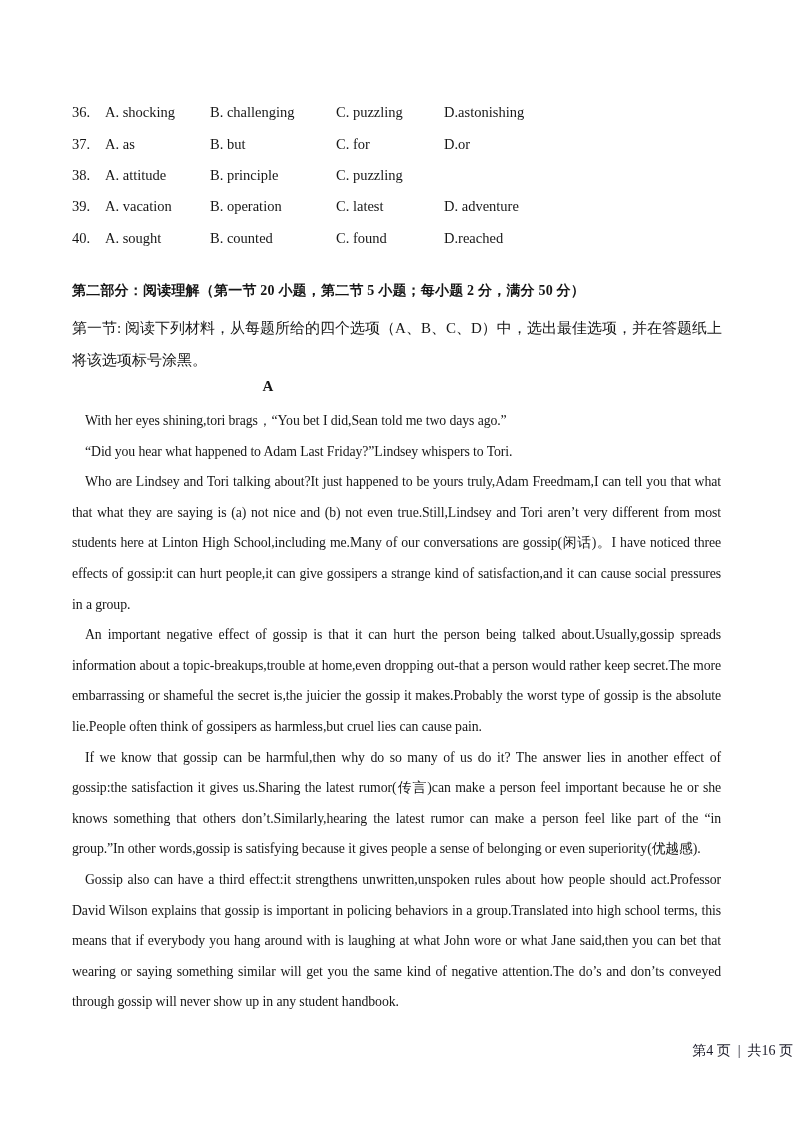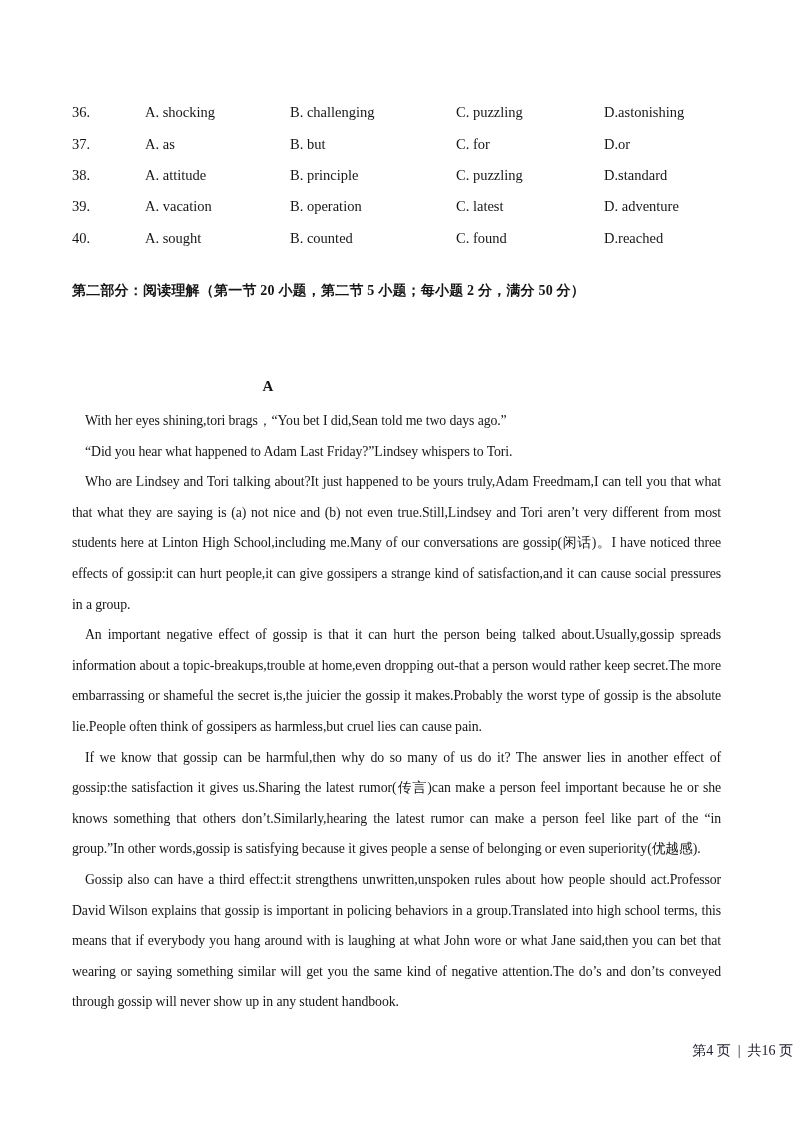--- a/index.html
+++ b/index.html
@@ -20,21 +20,20 @@
     left: 72px;
     right: 40px;
   }
   .q-row {
     display: grid;
     grid-template-columns: 33px 105px 126px 108px auto;
     height: 31.4px;
     align-items: center;
     font-size: 14.5px;
     white-space: nowrap;
-    gap: 40px;
   }
 
   
   .sec-head {
     position: absolute;
     top: 282px;
     left: 72px;
     width: 660px;
     font-size: 14px;
     font-weight: bold;
@@ -105,40 +104,40 @@
       <span>A. as</span>
       <span>B. but</span>
       <span>C. for</span>
       <span>D.or</span>
     </div>
     <div class="q-row">
       <span>38.</span>
       <span>A. attitude</span>
       <span>B. principle</span>
       <span>C. puzzling</span>
-      <span>D.standard</span>
     </div>
     <div class="q-row">
       <span>39.</span>
       <span>A. vacation</span>
       <span>B. operation</span>
       <span>C. latest</span>
       <span>D. adventure</span>
     </div>
     <div class="q-row">
       <span>40.</span>
       <span>A. sought</span>
       <span>B. counted</span>
       <span>C. found</span>
       <span>D.reached</span>
     </div>
   </div>
 
   <div class="sec-head">第二部分：阅读理解（第一节 20 小题，第二节 5 小题；每小题 2 分，满分 50 分）</div>
 
+  <div class="sec-inst">第一节: 阅读下列材料，从每题所给的四个选项（A、B、C、D）中，选出最佳选项，并在答题纸上将该选项标号涂黑。</div>
 
   <div class="passage-title">A</div>
 
   <div class="passage">
     <p>With her eyes shining,tori brags，“You bet I did,Sean told me two days ago.”</p>
     <p>“Did you hear what happened to Adam Last Friday?”Lindsey whispers to Tori.</p>
     <p>Who are Lindsey and Tori talking about?It just happened to be yours truly,Adam Freedmam,I can tell you that what that what they are saying is (a) not nice and (b) not even true.Still,Lindsey and Tori aren’t very different from most students here at Linton High School,including me.Many of our conversations are gossip(闲话)。I have noticed three effects of gossip:it can hurt people,it can give gossipers a strange kind of satisfaction,and it can cause social pressures in a group.</p>
     <p>An important negative effect of gossip is that it can hurt the person being talked about.Usually,gossip spreads information about a topic-breakups,trouble at home,even dropping out-that a person would rather keep secret.The more embarrassing or shameful the secret is,the juicier the gossip it makes.Probably the worst type of gossip is the absolute lie.People often think of gossipers as harmless,but cruel lies can cause pain.</p>
     <p>If we know that gossip can be harmful,then why do so many of us do it? The answer lies in another effect of gossip:the satisfaction it gives us.Sharing the latest rumor(传言)can make a person feel important because he or she knows something that others don’t.Similarly,hearing the latest rumor can make a person feel like part of the “in group.”In other words,gossip is satisfying because it gives people a sense of belonging or even superiority(优越感).</p>
     <p>Gossip also can have a third effect:it strengthens unwritten,unspoken rules about how people should act.Professor David Wilson explains that gossip is important in policing behaviors in a group.Translated into high school terms, this means that if everybody you hang around with is laughing at what John wore or what Jane said,then you can bet that wearing or saying something similar will get you the same kind of negative attention.The do’s and don’ts conveyed through gossip will never show up in any student handbook.</p>

